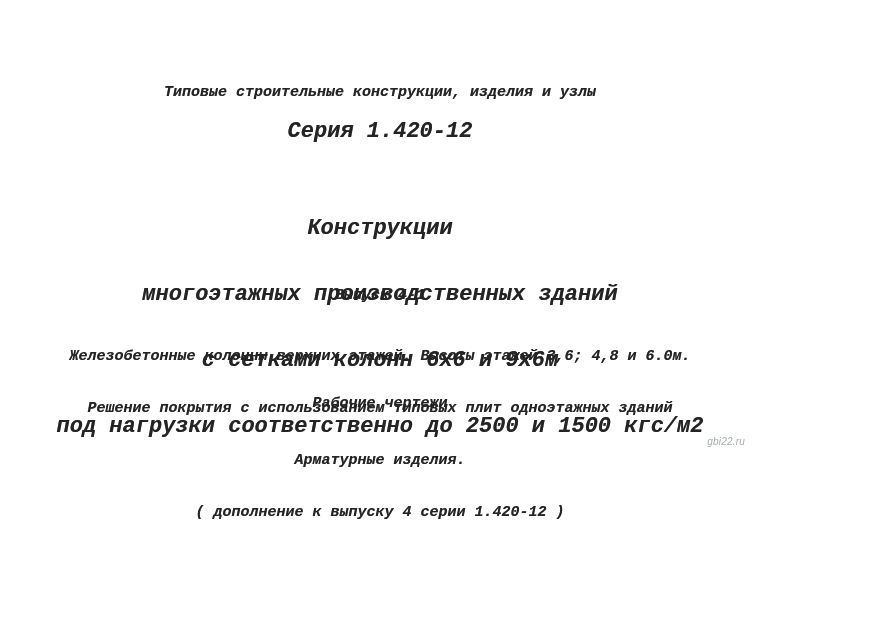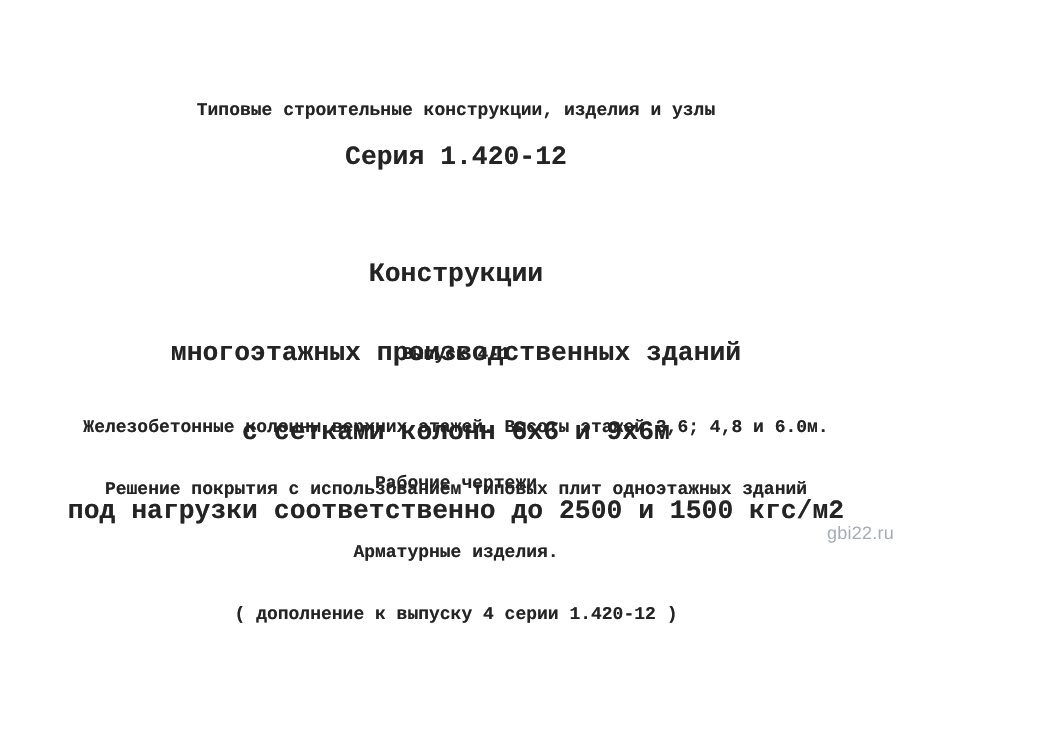--- a/index.html
+++ b/index.html
@@ -10,20 +10,21 @@
   .page {
     position: relative;
     width: 748px;
     height: 629px;
     background: #ffffff;
     overflow: hidden;
     font-family: "Liberation Mono", "DejaVu Sans Mono", monospace;
     font-weight: 700;
     color: #242424;
     text-shadow: 0 0 0.4px rgba(30,30,30,0.55);
+    font-style: italic;
   }
   .line {
     position: absolute;
     left: 6px;
     width: 100%;
     text-align: center;
     white-space: pre;
   }
   .small {
     font-size: 15px;
@@ -40,21 +41,21 @@
   .main-title    { top: 174px; }
   .issue-line    { top: 287px; }
   .description   { top: 313px; }
   .drawings-line { top: 395px; }
   .watermark {
     position: absolute;
     top: 436px;
     right: 3px;
     font-family: "Liberation Sans", sans-serif;
     font-weight: 400;
-    font-size: 15px;
+    font-size: 10px;
     color: #a7acb2;
     text-shadow: none;
     letter-spacing: 0.2px;
   }
 </style>
 </head>
 <body>
 
 <div class="page">
 

